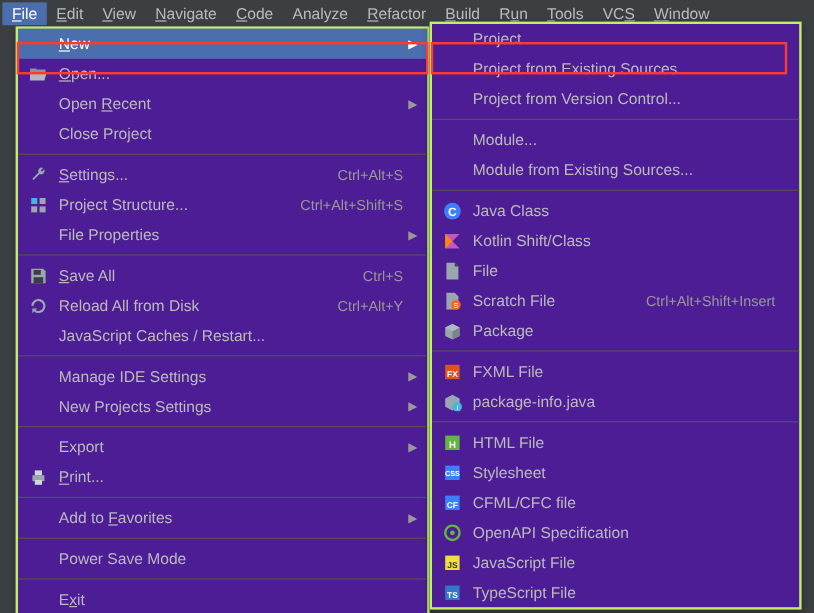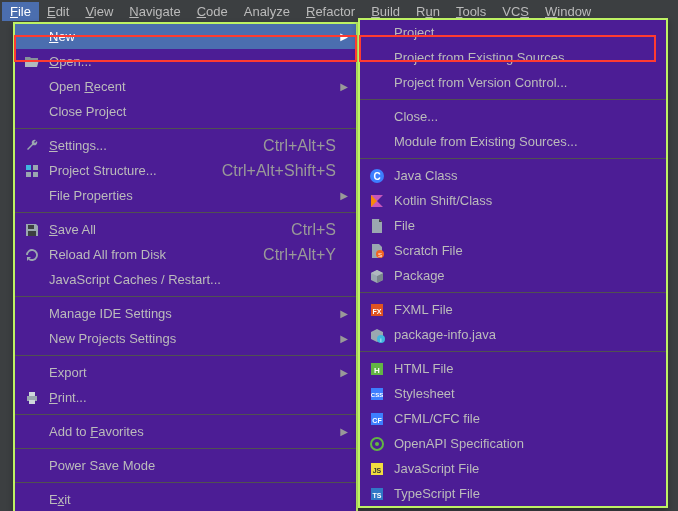--- a/index.html
+++ b/index.html
@@ -11,21 +11,21 @@
   .mnemonic { text-decoration: underline; }
   
   .dropdown { position: absolute; top: 22px; background: #4c1d95; border: 2px solid #bef264; box-shadow: 0 3px 6px rgba(0,0,0,.3); }
   .file-dropdown { left: 13px; width: 345px; }
   .new-dropdown { left: 358px; width: 310px; top: 18px; }
   
   .menu-item { display: flex; align-items: center; height: 25px; padding: 0 20px 0 6px; font-size: 13px; cursor: pointer; position: relative; }
   .menu-item.highlighted { background: #4b6eaf; color: #fff; }
   .menu-item .icon-slot { width: 22px; display: inline-flex; align-items: center; justify-content: center; flex-shrink: 0; }
   .menu-item .label { flex: 1; padding-left: 6px; }
-  .menu-item .shortcut { color: #999; font-size: 16px; margin-left: auto; padding-left: 12px; }
+  .menu-item .shortcut { color: #999; font-size: 12px; margin-left: auto; padding-left: 12px; }
   .menu-item .submenu-arrow { position: absolute; right: 8px; font-size: 10px; color: #999; }
   .menu-item.highlighted .submenu-arrow { color: #fff; }
   
   .separator { height: 1px; background: #515151; margin: 4px 0; }
   
   .red-box { position: absolute; border: 2px solid #ff3b30; pointer-events: none; }
   
   svg { display: block; }
 </style>
 </head>
@@ -177,21 +177,21 @@
       <span class="icon-slot"></span>
       <span class="label">Project from Existing Sources...</span>
     </div>
     <div class="menu-item">
       <span class="icon-slot"></span>
       <span class="label">Project from Version Control...</span>
     </div>
     <div class="separator"></div>
     <div class="menu-item">
       <span class="icon-slot"></span>
-      <span class="label">Close...</span>
+      <span class="label">Module...</span>
     </div>
     <div class="menu-item">
       <span class="icon-slot"></span>
       <span class="label">Module from Existing Sources...</span>
     </div>
     <div class="separator"></div>
     <div class="menu-item">
       <span class="icon-slot">
         <svg width="16" height="16" viewBox="0 0 16 16">
           <circle cx="8" cy="8" r="7" fill="#3d7eff"></circle>
@@ -220,20 +220,21 @@
     </div>
     <div class="menu-item">
       <span class="icon-slot">
         <svg width="16" height="16" viewBox="0 0 16 16">
           <path fill="#9aa7b0" d="M3 1h7l3 3v11H3z"></path>
           <circle cx="11" cy="11" r="4" fill="#f26522"></circle>
           <text x="11" y="14" font-size="6" text-anchor="middle" fill="#fff">S</text>
         </svg>
       </span>
       <span class="label">Scratch File</span>
+      <span class="shortcut">Ctrl+Alt+Shift+Insert</span>
     </div>
     <div class="menu-item">
       <span class="icon-slot">
         <svg width="16" height="16" viewBox="0 0 16 16">
           <path fill="#9aa7b0" d="M2 5l6-3 6 3v7l-6 3-6-3z"></path>
           <path fill="#7a858c" d="M8 8l6-3v7l-6 3z"></path>
           <path fill="#b0b9bf" d="M2 5l6 3 6-3-6-3z"></path>
         </svg>
       </span>
       <span class="label">Package</span>

